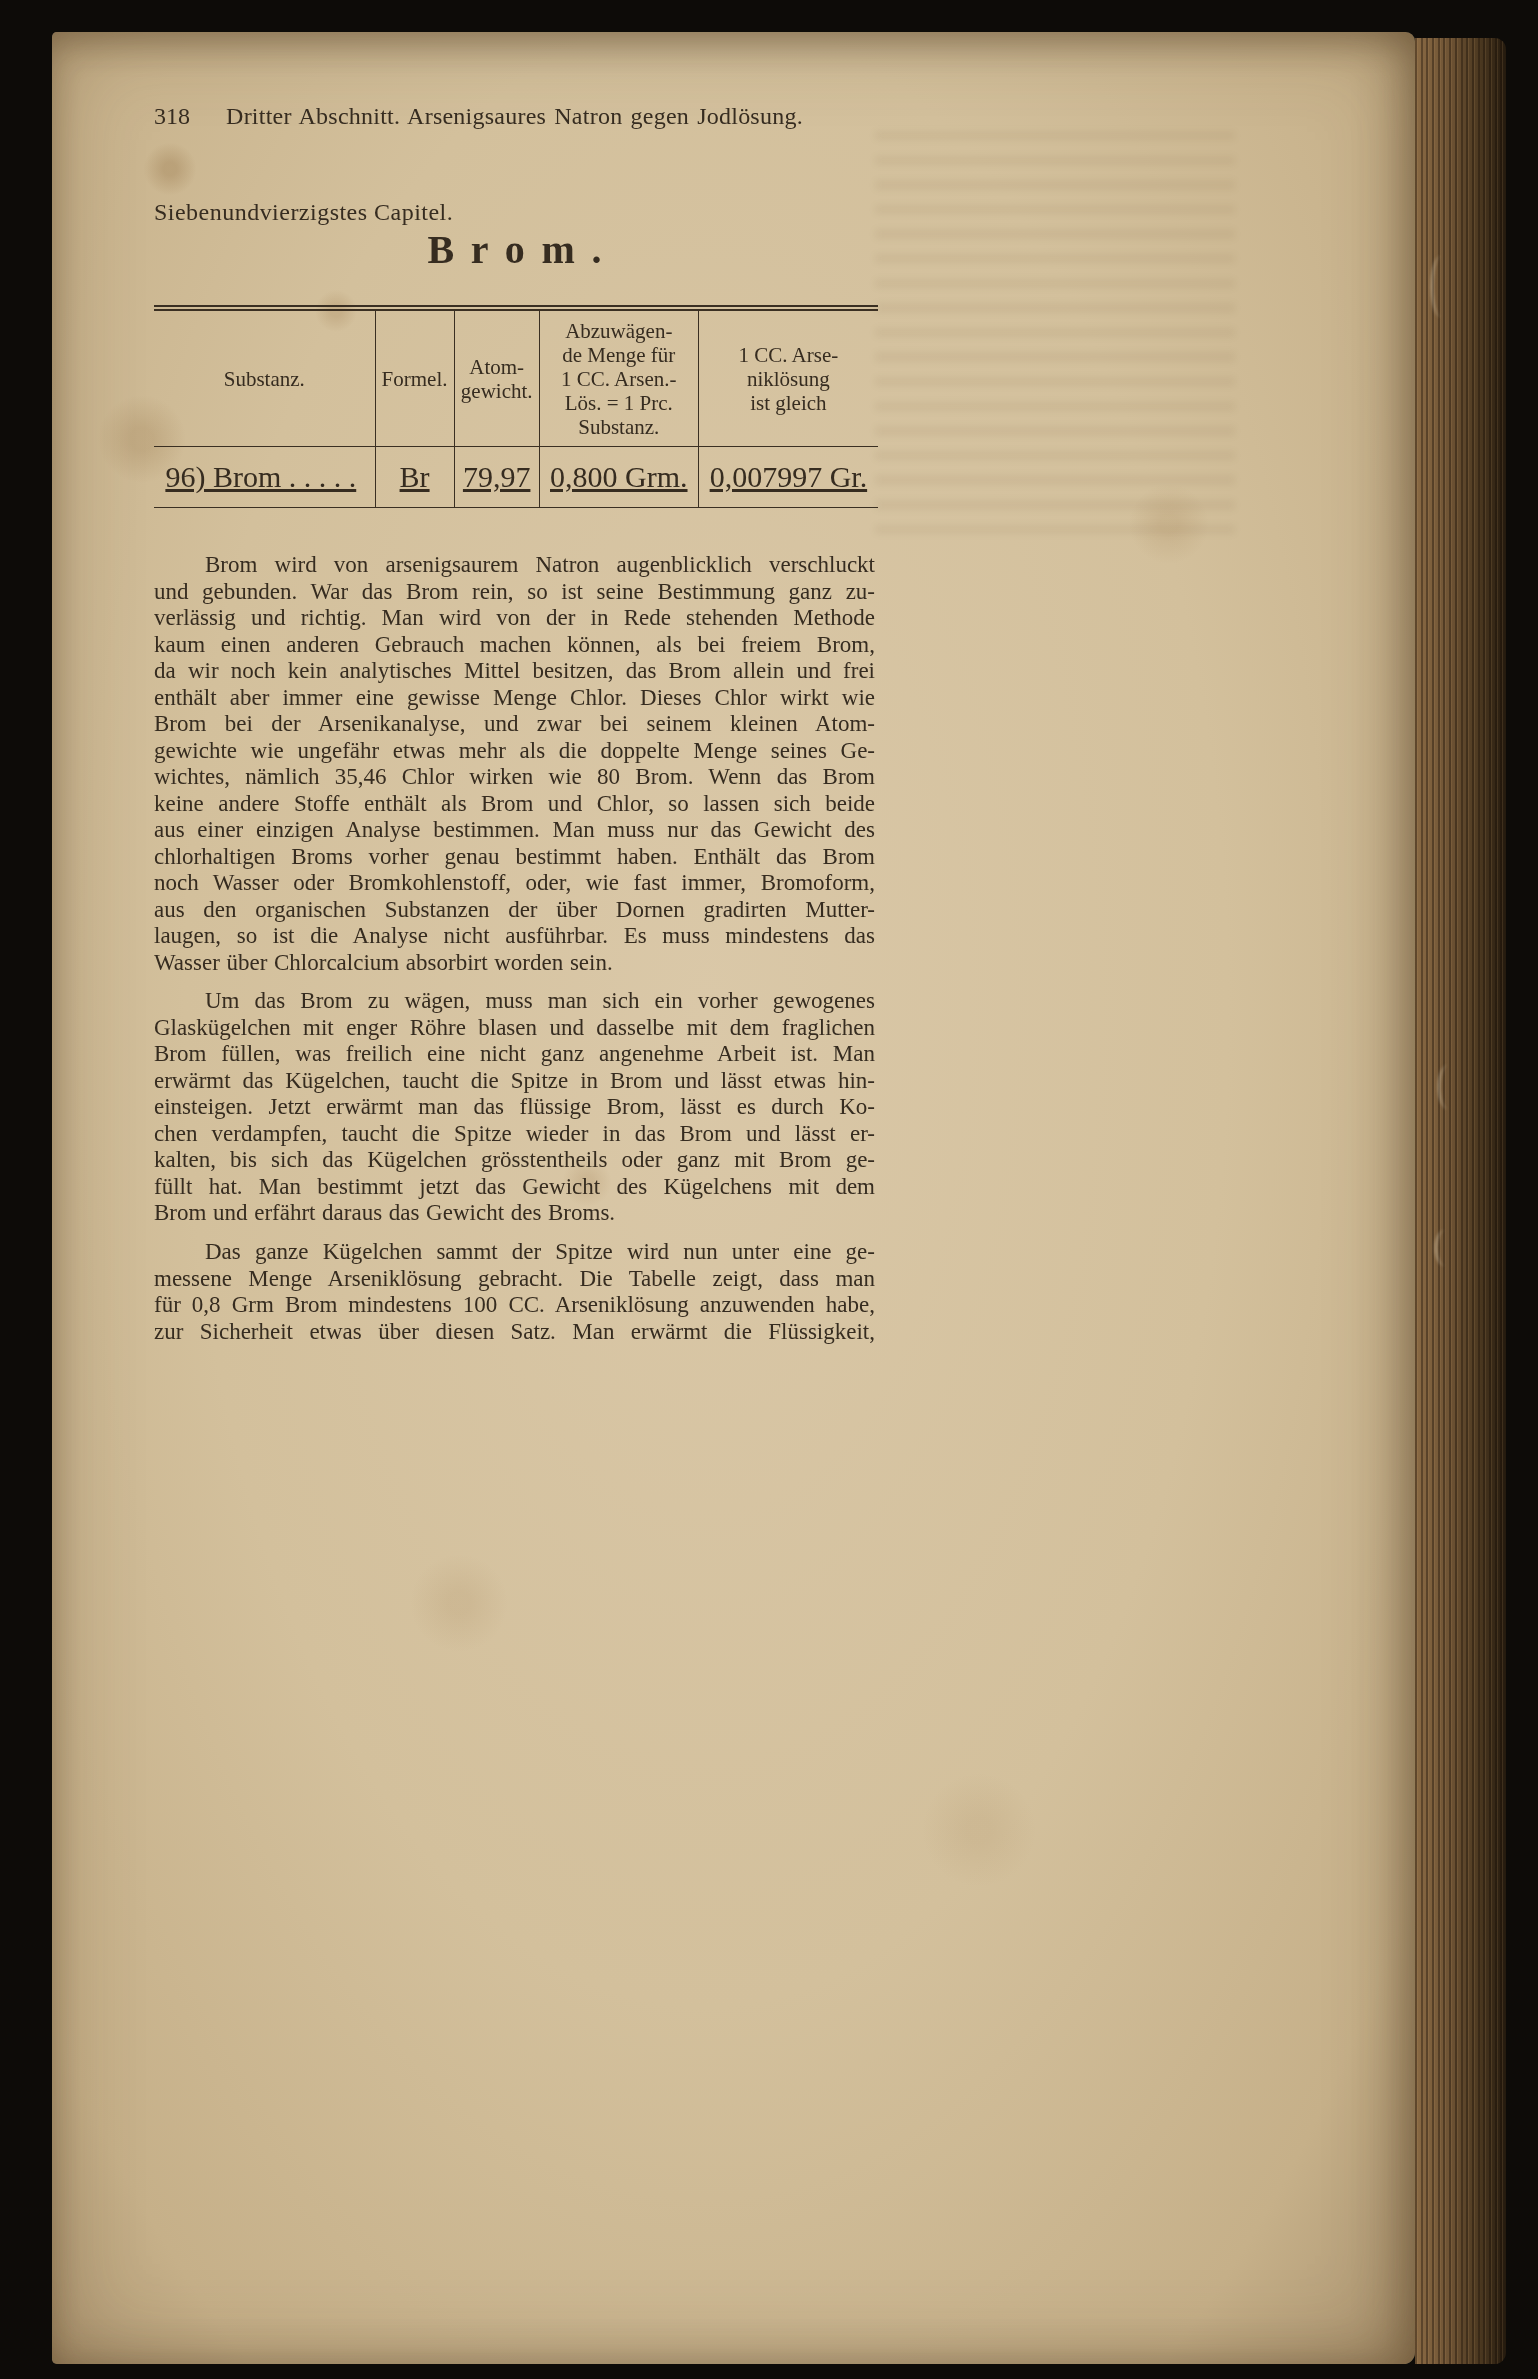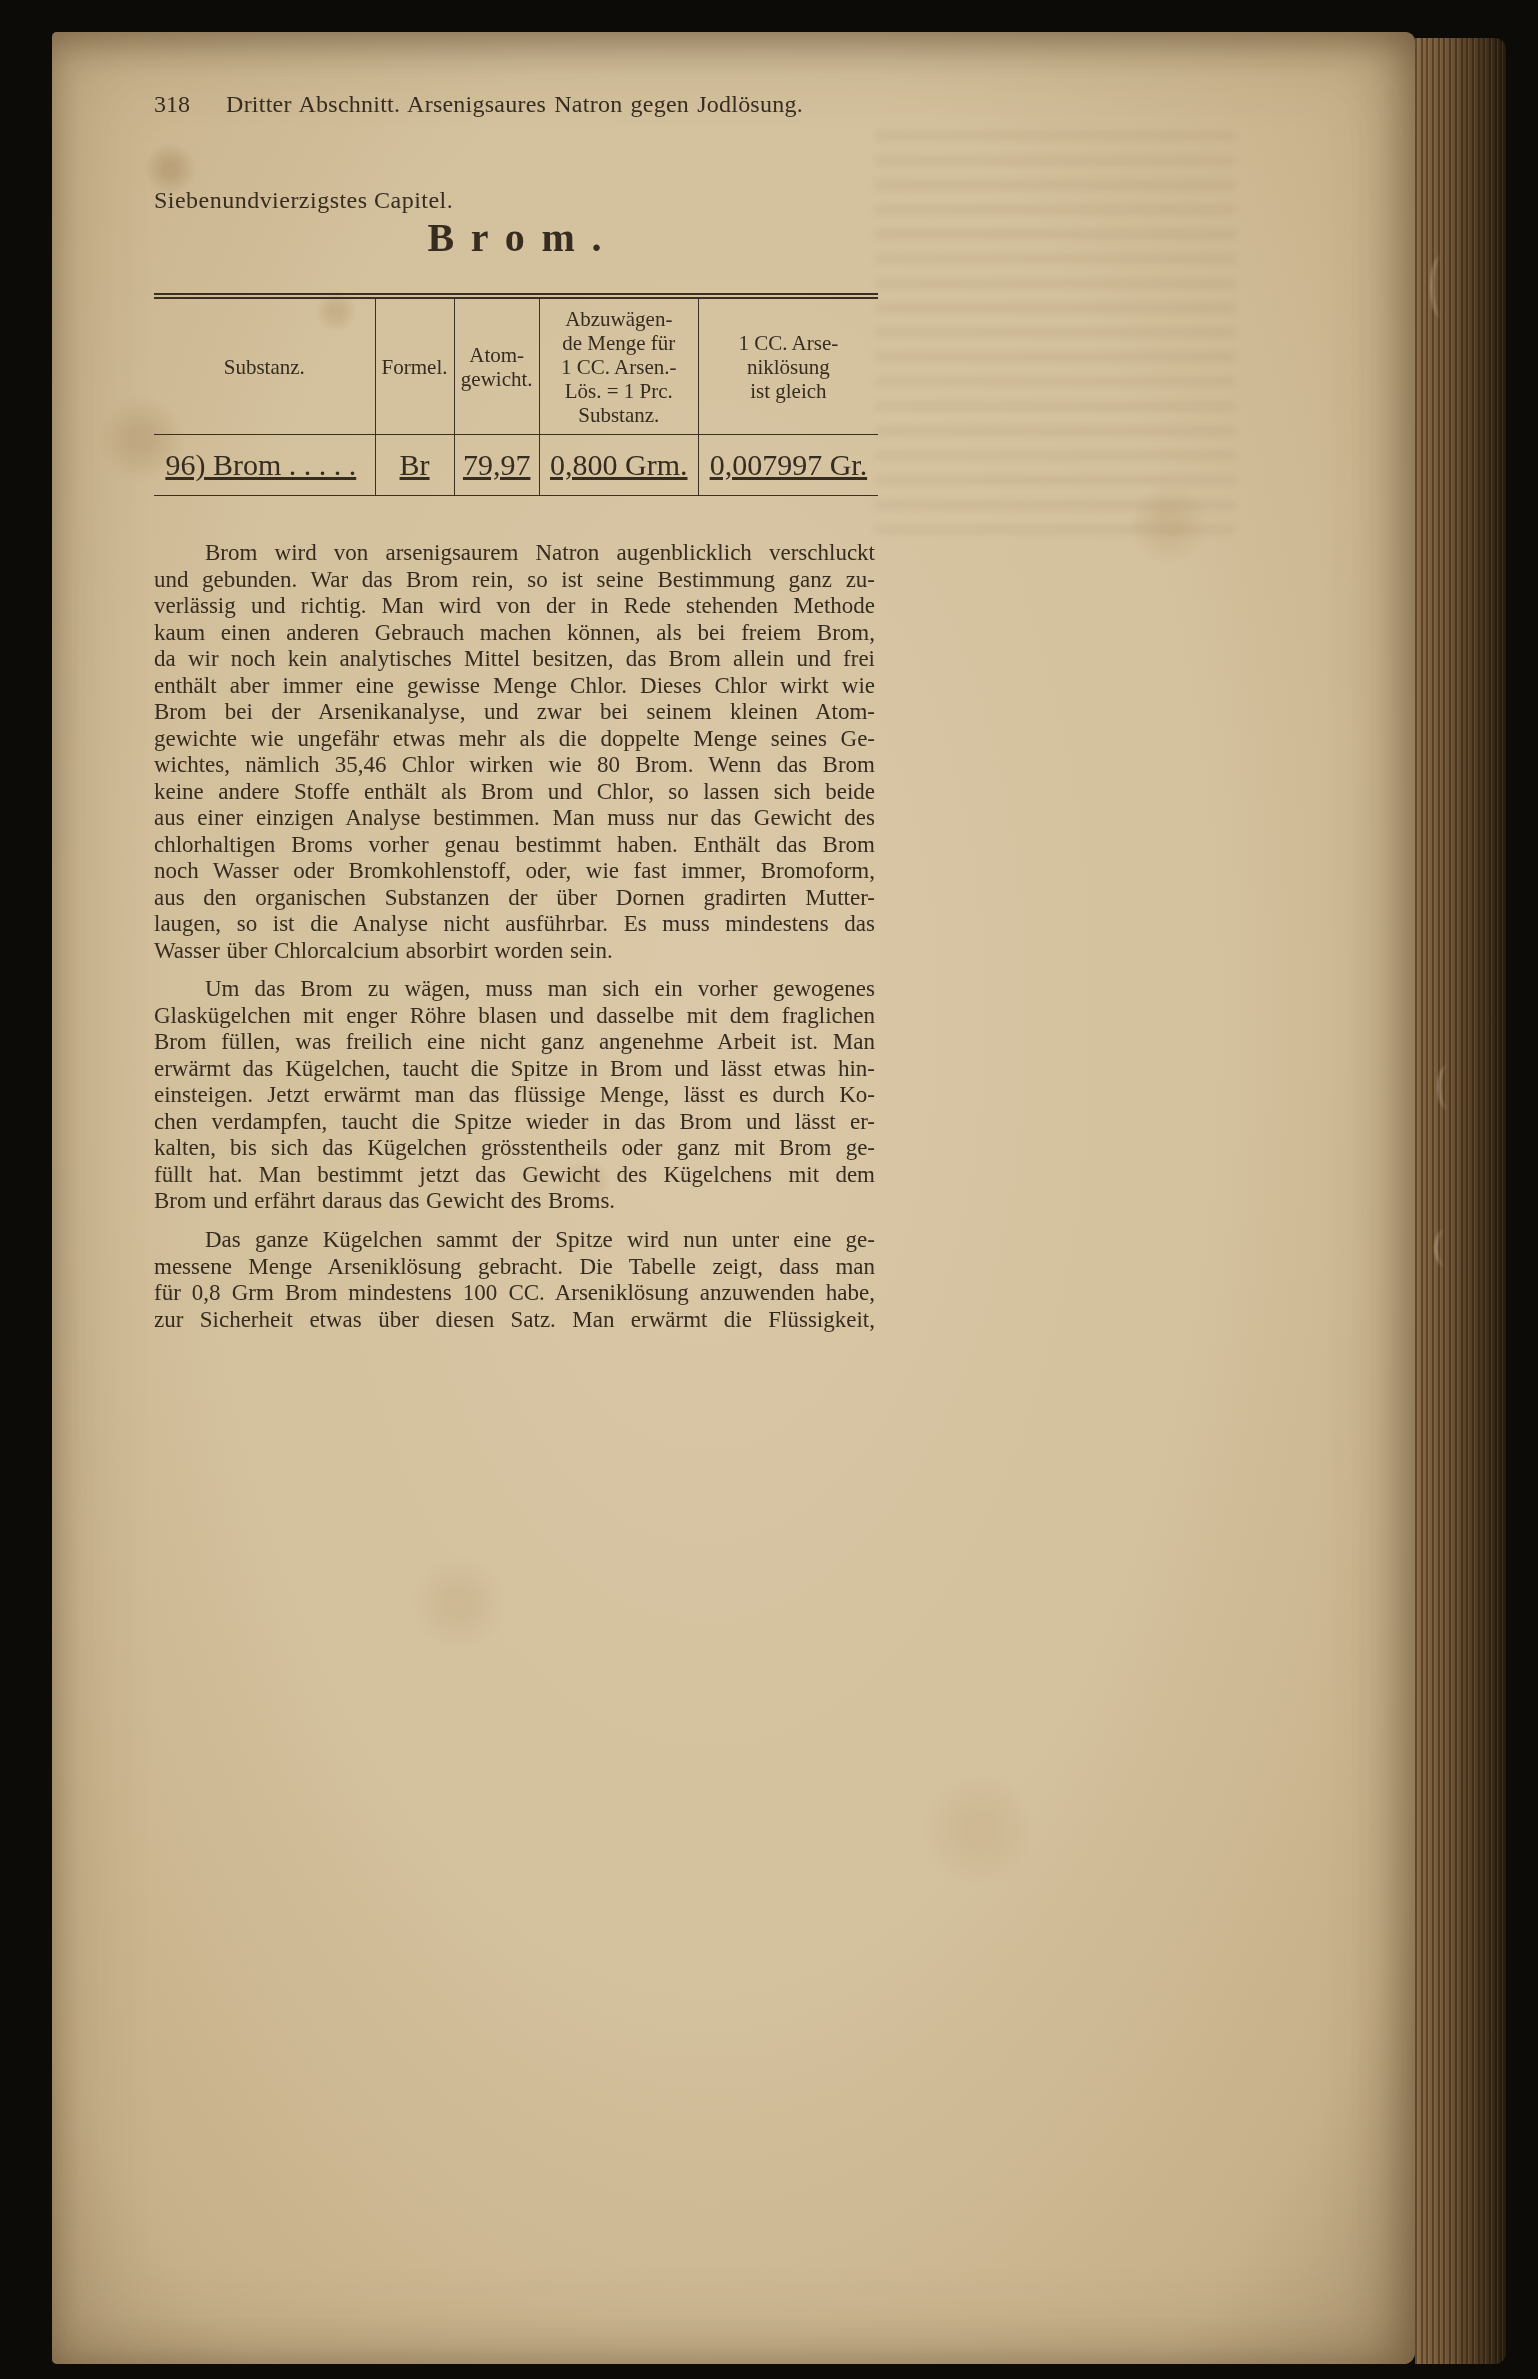--- a/index.html
+++ b/index.html
@@ -48,21 +48,21 @@
   .edge-mark {
     position:absolute; width:19px; height:61px;
     border-left:2.8px solid rgba(238,228,202,.55);
     border-radius:50%; filter:blur(1.4px);
   }
   .edge-mark.m1 { left:1431px; top:256px; }
   .edge-mark.m2 { left:1438px; top:1065px; height:44px; }
   .edge-mark.m3 { left:1435px; top:1230px; height:36px; }
 
   
-  .content { position:absolute; left:102px; top:4px; width:721px; }
+  .content { position:absolute; left:102px; top:16px; width:721px; }
 
   .running-head { position:relative; margin-top:55px; height:28px; font-size:24px; }
   .running-head .page-number { position:absolute; left:0; top:0; }
   .running-head .header-text { text-align:center; word-spacing:1.9px; letter-spacing:.01em; }
 
   .chapter { margin-top:68px; text-align:left; font-size:24px; letter-spacing:.02em; }
 
   .title {
     text-align:center;
     font-size:40px; font-weight:bold; letter-spacing:.42em; text-indent:.42em;
@@ -158,21 +158,21 @@
           <div class="line">noch Wasser oder Bromkohlenstoff, oder, wie fast immer, Bromoform,</div>
           <div class="line">aus den organischen Substanzen der über Dornen gradirten Mutter-</div>
           <div class="line">laugen, so ist die Analyse nicht ausführbar.  Es muss mindestens das</div>
           <div class="line last">Wasser über Chlorcalcium absorbirt worden sein.</div>
         </div>
         <div class="para">
           <div class="line first">Um das Brom zu wägen, muss man sich ein vorher gewogenes</div>
           <div class="line">Glaskügelchen mit enger Röhre blasen und dasselbe mit dem fraglichen</div>
           <div class="line">Brom füllen, was freilich eine nicht ganz angenehme Arbeit ist.  Man</div>
           <div class="line">erwärmt das Kügelchen, taucht die Spitze in Brom und lässt etwas hin-</div>
-          <div class="line">einsteigen.  Jetzt erwärmt man das flüssige Menge, lässt es durch Ko-</div>
+          <div class="line">einsteigen.  Jetzt erwärmt man das flüssige Brom, lässt es durch Ko-</div>
           <div class="line">chen verdampfen, taucht die Spitze wieder in das Brom und lässt er-</div>
           <div class="line">kalten, bis sich das Kügelchen grösstentheils oder ganz mit Brom ge-</div>
           <div class="line">füllt hat.  Man bestimmt jetzt das Gewicht des Kügelchens mit dem</div>
           <div class="line last">Brom und erfährt daraus das Gewicht des Broms.</div>
         </div>
         <div class="para">
           <div class="line first">Das ganze Kügelchen sammt der Spitze wird nun unter eine ge-</div>
           <div class="line">messene Menge Arseniklösung gebracht.  Die Tabelle zeigt, dass man</div>
           <div class="line">für 0,8 Grm Brom mindestens 100 CC. Arseniklösung anzuwenden habe,</div>
           <div class="line">zur Sicherheit etwas über diesen Satz.  Man erwärmt die Flüssigkeit,</div>

